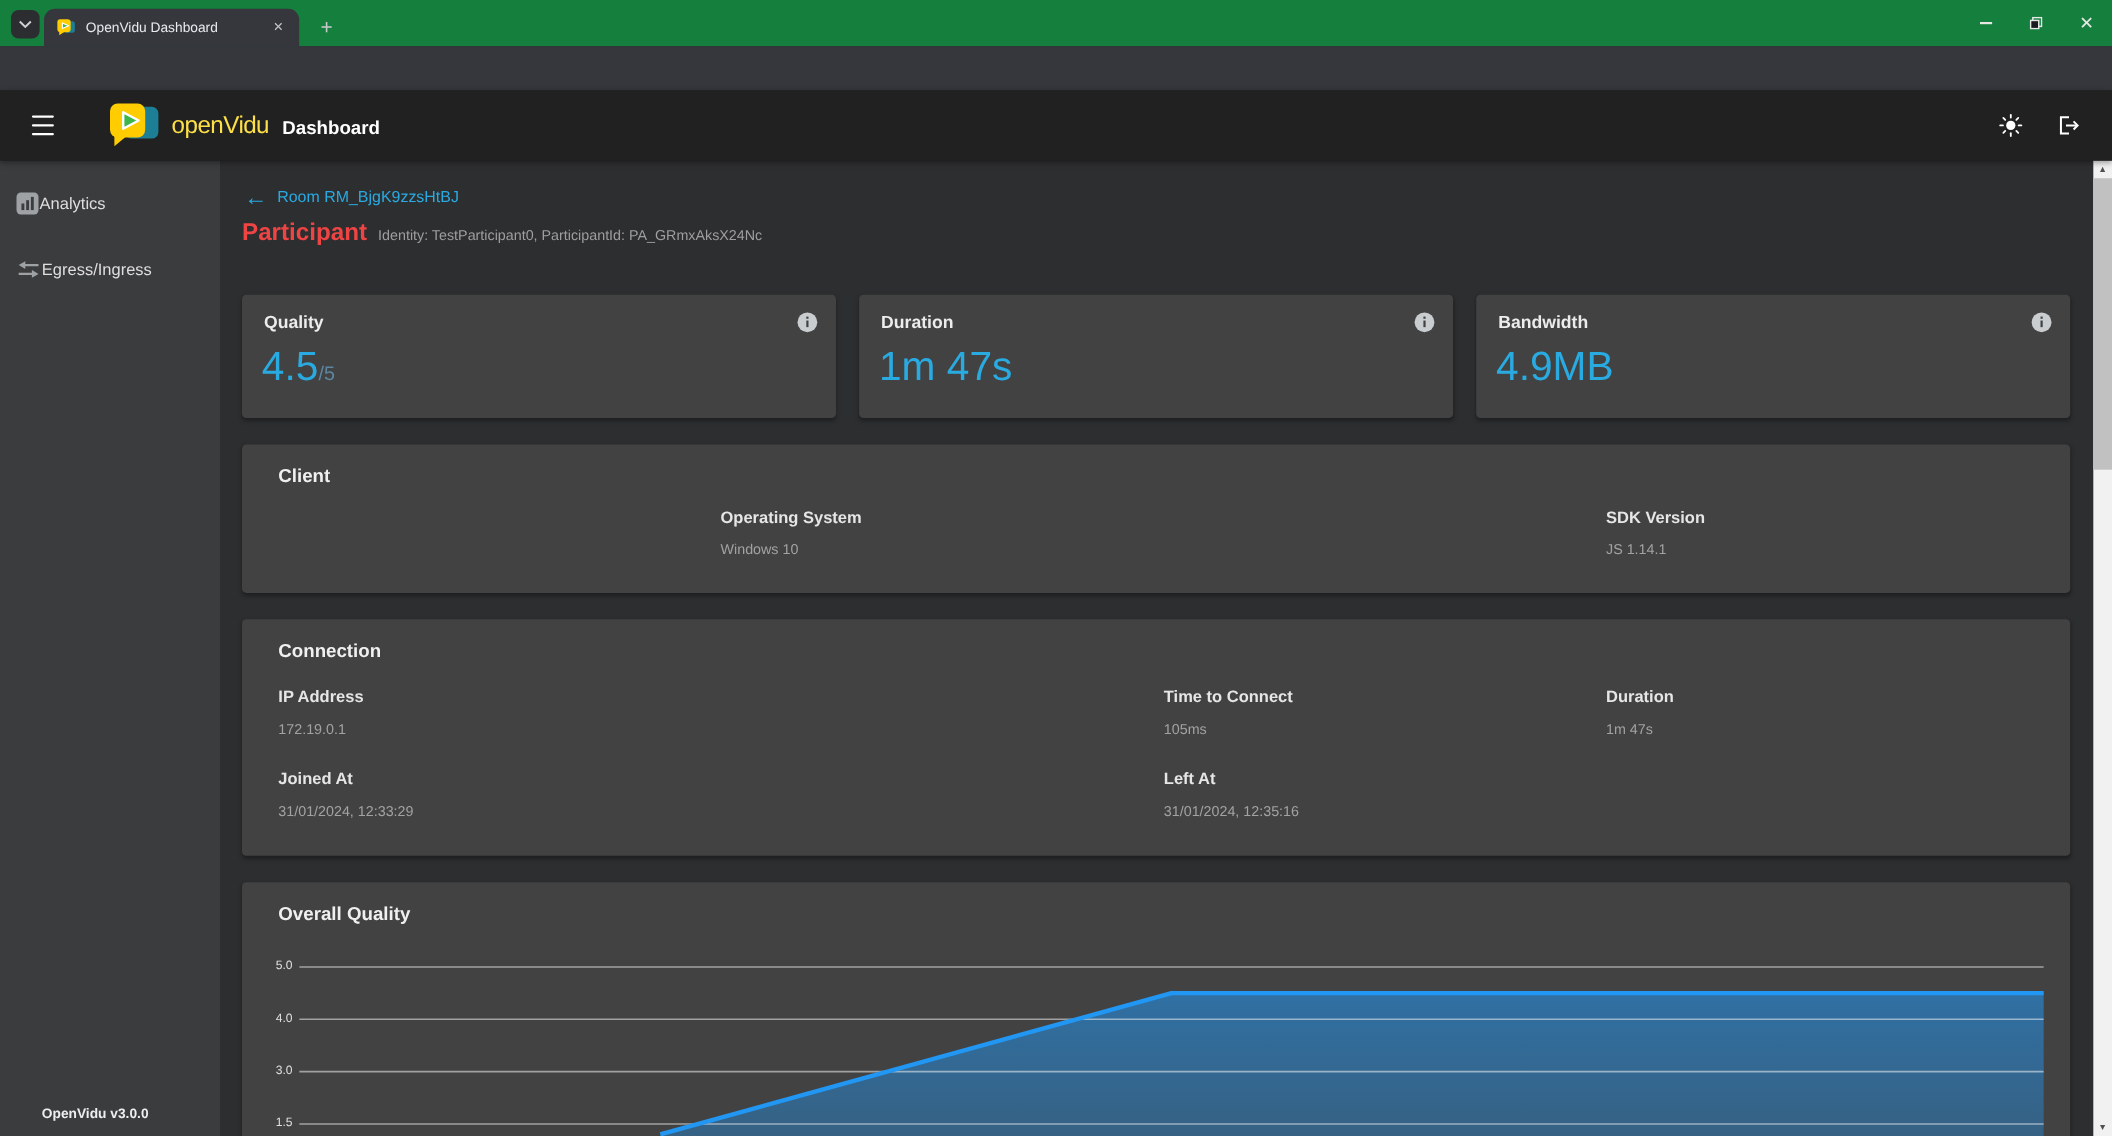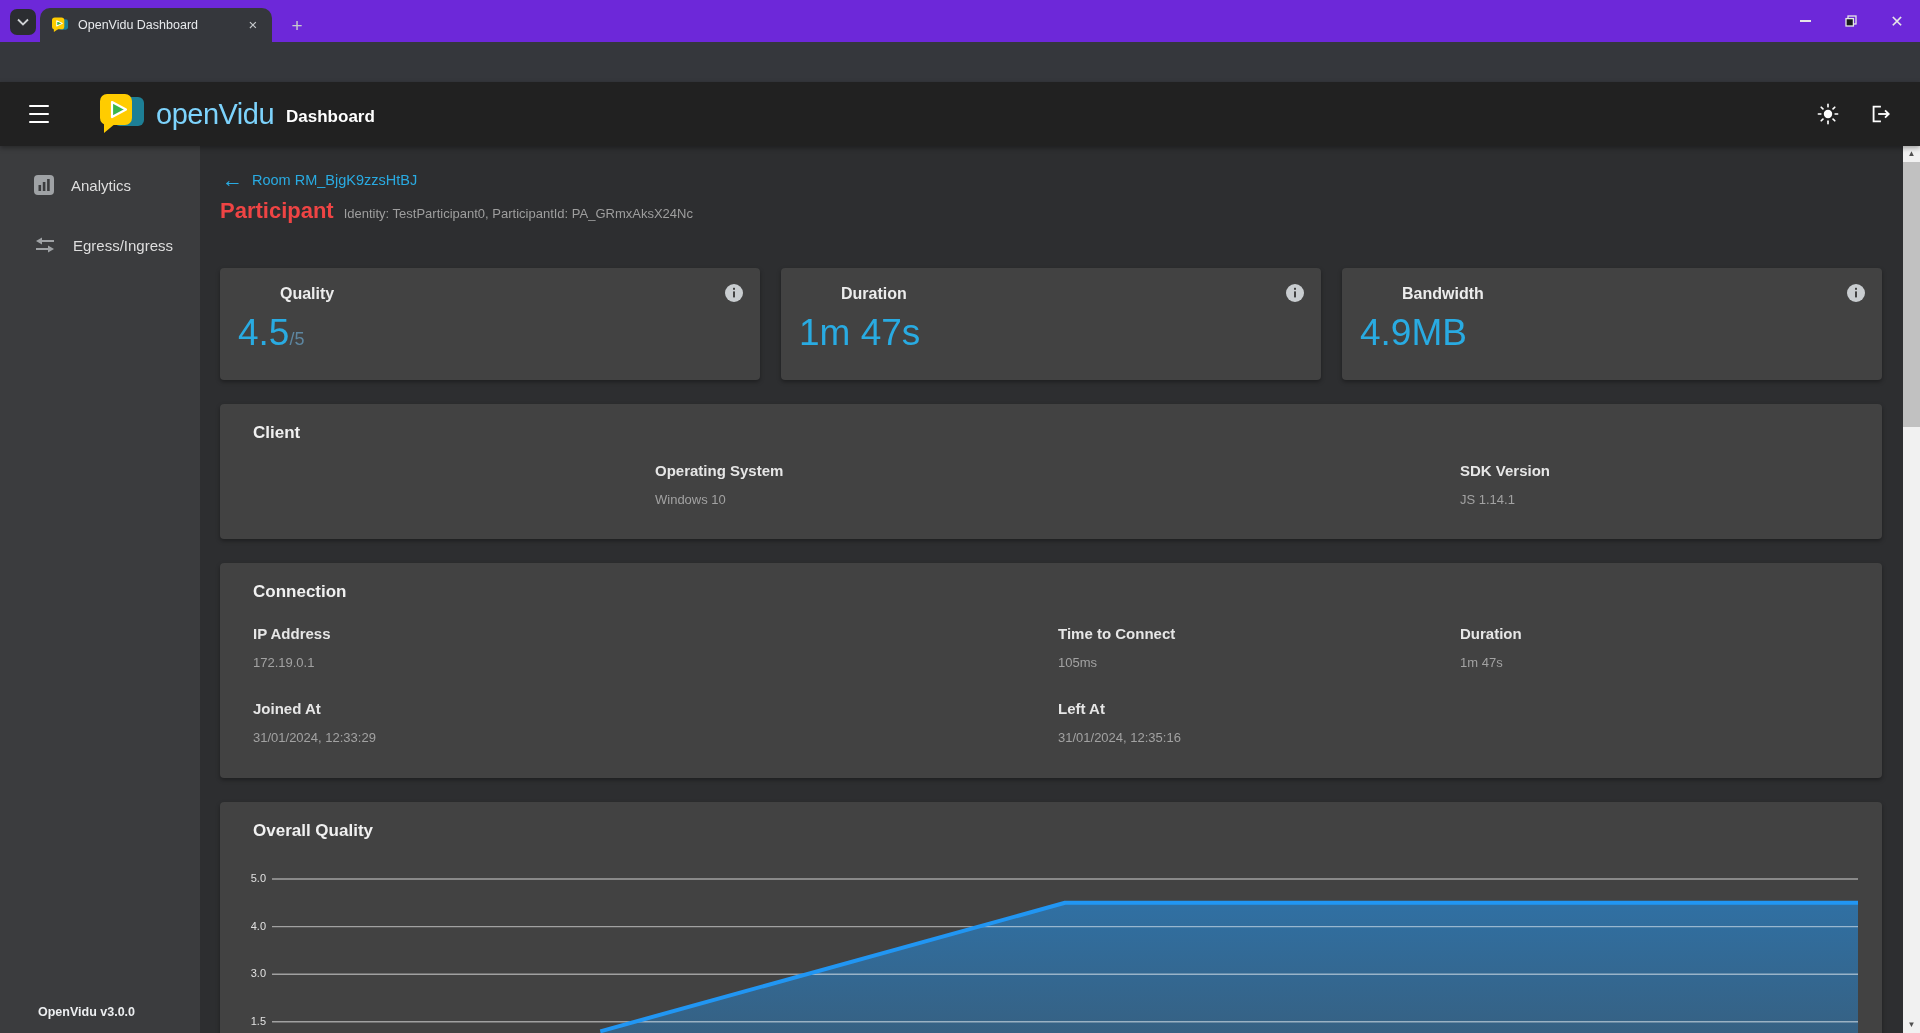--- a/index.html
+++ b/index.html
@@ -1,20 +1,20 @@
 <!DOCTYPE html>
 <html><head>
 <meta charset="utf-8">
 <style>
   * { margin:0; padding:0; box-sizing:border-box; }
   html,body { width:1920px; height:1033px; overflow:hidden; }
   body { font-family:"Liberation Sans", sans-serif; background:#2d2e30; position:relative; }
 
   
-  .tabstrip { position:absolute; left:0; top:0; width:1920px; height:42px; background:#6d28d9; }
+  .tabstrip { position:absolute; left:0; top:0; width:1920px; height:42px; background:#15803d; }
   .tab-search { position:absolute; left:10px; top:9px; width:26px; height:26px; border-radius:7px; background:#2b2d31; display:flex; align-items:center; justify-content:center; }
   .tab { position:absolute; left:40px; top:8px; width:232px; height:34px; background:#35373c; border-radius:10px 10px 0 0; display:flex; align-items:center; padding:0 10px 0 12px; }
   .tab-title { color:#e8eaed; font-size:12.5px; flex:1; margin-left:9px; white-space:nowrap; overflow:hidden; }
   .tab-close { color:#c7cacd; font-size:15px; width:18px; height:18px; line-height:17px; text-align:center; border-radius:50%; }
   .newtab { position:absolute; left:284px; top:13px; width:26px; height:26px; color:#c7cacd; font-size:19px; text-align:center; line-height:25px; }
   .wincontrols { position:absolute; right:0; top:0; height:42px; display:flex; align-items:center; }
   .winbtn { width:46px; height:42px; display:flex; align-items:center; justify-content:center; color:#e6e6e6; }
   .min-line { width:11px; height:2px; background:#e6e6e6; }
   .toolbar { position:absolute; left:0; top:42px; width:1920px; height:40px; background:#35373c; }
   .navbtn { position:absolute; top:48px; width:28px; height:28px; display:flex; align-items:center; justify-content:center; color:#dfe2e5; font-size:19px; }
@@ -25,45 +25,45 @@
   .sp-rect { width:17px; height:13px; border:1.6px solid #c3c6c9; border-radius:3px; position:relative; }
   .sp-rect::after { content:""; position:absolute; right:0; top:0; width:6px; height:100%; background:#c3c6c9; }
   .incog-pill { position:absolute; left:1756px; top:46px; height:31px; width:120px; border-radius:16px; background:#3c4043; display:flex; align-items:center; justify-content:center; gap:7px; color:#e8eaed; font-size:12.5px; }
   .dots { position:absolute; left:1887px; top:48px; width:24px; height:28px; color:#dfe2e5; font-size:17px; text-align:center; line-height:28px; }
 
   
   .appbar { position:absolute; left:0; top:82px; width:1920px; height:64px; background:#212121; box-shadow:0 2px 5px rgba(0,0,0,.35); z-index:5; display:flex; align-items:center; }
   .hamburger { margin-left:26px; width:26px; height:20px; display:flex; flex-direction:column; justify-content:space-between; padding:1px 3px; }
   .hamburger div { height:2.4px; background:#fff; border-radius:1px; }
   .brandlogo { margin-left:46px; }
-  .brand { color:#7dd3fc; font-size:29px; font-weight:400; letter-spacing:-.5px; margin-left:10px; }
+  .brand { color:#fde047; font-size:22px; font-weight:400; letter-spacing:-.5px; margin-left:10px; }
   .appname { color:#fff; font-size:17px; font-weight:700; margin-left:12px; margin-top:6px; }
   .appbar-right { margin-left:auto; display:flex; align-items:center; gap:24px; margin-right:26px; }
   .iconbtn { width:28px; height:28px; display:flex; align-items:center; justify-content:center; color:#fff; }
 
   
   .sidebar { position:absolute; left:0; top:146px; width:200px; height:887px; background:#3b3c3e; box-shadow:2px 0 4px rgba(0,0,0,.25); }
-  .side-item { height:54px; display:flex; align-items:center; padding-left:33px; gap:16px; cursor:pointer; margin-top:6px; }
+  .side-item { height:54px; display:flex; align-items:center; padding-left:14px; gap:0; cursor:pointer; margin-top:6px; }
   .side-item:first-child { margin-top:12px; }
   .side-label { font-size:15px; font-weight:500; color:#dedede; }
   .side-item.active .side-label { color:#29abe2; }
   .side-footer { position:absolute; left:38px; bottom:14px; color:#eceef0; font-size:12.5px; font-weight:700; }
 
   
   .main { position:absolute; left:200px; top:146px; width:1703px; height:887px; background:#2d2e30; }
   .backrow { position:absolute; left:22px; top:24px; display:flex; align-items:center; gap:9px; color:#29abe2; cursor:pointer; }
   .backrow .arrow { font-size:21px; font-weight:700; line-height:20px; }
   .backrow .blabel { font-size:14.5px; font-weight:500; }
   .titlerow { position:absolute; left:20px; top:52px; display:flex; align-items:baseline; }
   .ptitle { color:#ef4444; font-size:22px; font-weight:700; }
   .psub { color:#9e9e9e; font-size:13px; margin-left:10px; }
 
   .card { position:absolute; background:#424242; border-radius:4px; box-shadow:0 2px 4px rgba(0,0,0,.35); }
   .stat-card { top:122px; width:540px; height:112px; }
-  .stat-title { position:absolute; left:20px; top:17px; color:#ececec; font-size:16px; font-weight:700;margin-left:40px; }
+  .stat-title { position:absolute; left:20px; top:17px; color:#ececec; font-size:16px; font-weight:700; }
   .stat-value { position:absolute; left:18px; top:44px; color:#29abe2; font-size:37px; }
   .stat-suffix { font-size:18px; color:#5d86a0; }
   .info-ic { position:absolute; right:16px; top:15px; width:20px; height:20px; }
 
   .wide-card { left:20px; width:1662px; }
   .card-title { position:absolute; left:33px; top:19px; color:#f0f0f0; font-size:17px; font-weight:700; }
   .fld { position:absolute; width:380px; }
   .fld .flabel { color:#e6e6e6; font-size:15px; font-weight:700; }
   .fld .fvalue { color:#a2a2a2; font-size:13px; margin-top:13px; }
   .c1 { left:33px; } .c2 { left:435px; } .c3 { left:838px; } .c4 { left:1240px; }

